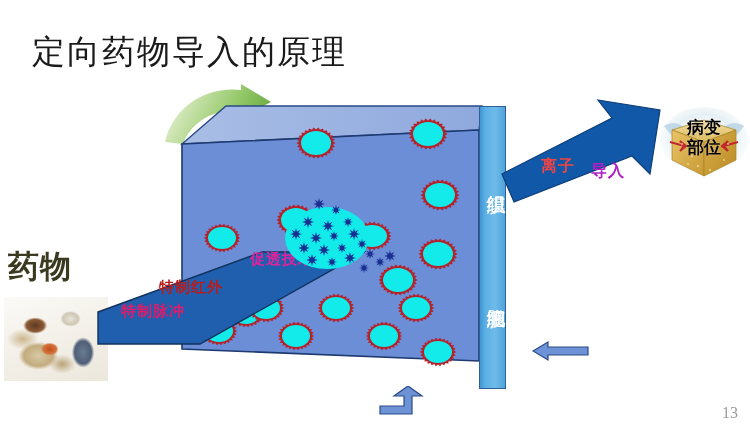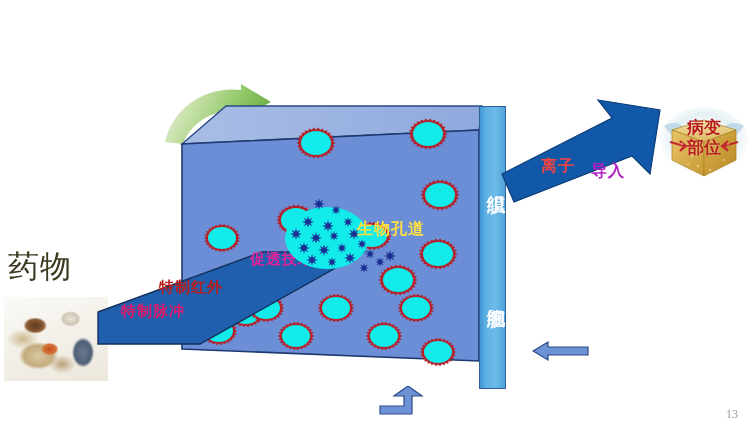--- a/index.html
+++ b/index.html
@@ -14,21 +14,21 @@
     position:absolute;left:32px;top:30px;
     font-family:"Liberation Serif","DejaVu Serif",serif;
     font-size:33px;font-weight:400;color:#1a1a1a;
     letter-spacing:2px;white-space:nowrap;
   }
 
   
   #drug-label{
     position:absolute;left:8px;top:246px;
     font-family:"Liberation Serif","DejaVu Serif",serif;
-    font-size:31px;font-weight:400;color:#3b3a20;letter-spacing:1px;
+    font-size:31px;font-weight:700;color:#3b3a20;letter-spacing:1px;
   }
   #drug-photo{
     position:absolute;left:4px;top:297px;width:104px;height:84px;
     background:
       radial-gradient(ellipse 16px 11px at 30% 34%, #5e3a22 0%, #8a5a33 55%, rgba(138,90,51,0) 75%),
       radial-gradient(ellipse 13px 10px at 64% 26%, #e9e4d8 0%, #cfc6b4 60%, rgba(207,198,180,0) 78%),
       radial-gradient(ellipse 14px 19px at 76% 66%, #6a7a90 0%, #4f5f77 60%, rgba(79,95,119,0) 80%),
       radial-gradient(ellipse 11px 8px at 44% 62%, #c2501c 0%, #d4743a 60%, rgba(212,116,58,0) 80%),
       radial-gradient(ellipse 24px 17px at 33% 70%, #d9c9a4 0%, #c3ab7e 60%, rgba(195,171,126,0) 82%),
       radial-gradient(ellipse 20px 13px at 18% 50%, #cbb68c 0%, rgba(203,182,140,0) 80%),
@@ -93,40 +93,41 @@
     position:absolute;left:591px;top:134px;
     font-family:"Liberation Serif","DejaVu Serif",serif;
     font-weight:700;font-size:16px;color:#b11fc4;letter-spacing:1px;margin-top:27px;
   }
 
   
   #lesion-site{position:absolute;left:660px;top:104px;width:88px;height:76px;}
   #lesion-label{
     position:absolute;left:672px;top:118px;width:64px;text-align:center;
     font-family:"Liberation Serif","DejaVu Serif",serif;
-    font-weight:700;font-size:17px;line-height:20px;color:#b91c1c;
+    font-weight:700;font-size:17px;line-height:20px;color:#000000;
     text-shadow:0 0 2px rgba(255,255,255,.45);
   }
 
   
   #bottom-elbow-arrow{position:absolute;left:378px;top:386px;width:52px;height:30px;}
   #right-left-arrow{position:absolute;left:532px;top:340px;width:58px;height:22px;}
 
   
   #page-number{
     position:absolute;right:12px;bottom:8px;
-    font-size:12px;color:#9a9a9a;
+    font-size:16px;color:#9a9a9a;
     font-family:"Liberation Serif","DejaVu Serif",serif;
   }
 </style>
 </head>
 <body>
 
 <div class="slide">
 
+  <div id="slide-title">定向药物导入的原理</div>
 
   <div id="drug-label">药物</div>
   <div id="drug-photo"></div>
 
   <svg id="green-arrow" viewBox="0 0 126 62">
     <defs>
       <linearGradient id="gGreen" x1="0" y1="0" x2="1" y2="0.3">
         <stop offset="0%" stop-color="#ffffff"></stop>
         <stop offset="28%" stop-color="#cfe5b4"></stop>
         <stop offset="70%" stop-color="#95c96a"></stop>
@@ -247,21 +248,20 @@
       <path d="M66.00,47.00L66.80,50.06L69.54,48.46L67.94,51.20L71.00,52.00L67.94,52.80L69.54,55.54L66.80,53.94L66.00,57.00L65.20,53.94L62.46,55.54L64.06,52.80L61.00,52.00L64.06,51.20L62.46,48.46L65.20,50.06Z" fill="#1b2f93"></path>
       <path d="M86.00,43.00L86.80,46.06L89.54,44.46L87.94,47.20L91.00,48.00L87.94,48.80L89.54,51.54L86.80,49.94L86.00,53.00L85.20,49.94L82.46,51.54L84.06,48.80L81.00,48.00L84.06,47.20L82.46,44.46L85.20,46.06Z" fill="#1b2f93"></path>
       <path d="M36.00,58.00L36.96,61.67L40.24,59.76L38.33,63.04L42.00,64.00L38.33,64.96L40.24,68.24L36.96,66.33L36.00,70.00L35.04,66.33L31.76,68.24L33.67,64.96L30.00,64.00L33.67,63.04L31.76,59.76L35.04,61.67Z" fill="#1b2f93"></path>
       <path d="M56.00,61.00L56.80,64.06L59.54,62.46L57.94,65.20L61.00,66.00L57.94,66.80L59.54,69.54L56.80,67.94L56.00,71.00L55.20,67.94L52.46,69.54L54.06,66.80L51.00,66.00L54.06,65.20L52.46,62.46L55.20,64.06Z" fill="#1b2f93"></path>
       <path d="M74.00,56.00L74.96,59.67L78.24,57.76L76.33,61.04L80.00,62.00L76.33,62.96L78.24,66.24L74.96,64.33L74.00,68.00L73.04,64.33L69.76,66.24L71.67,62.96L68.00,62.00L71.67,61.04L69.76,57.76L73.04,59.67Z" fill="#1b2f93"></path>
       <path d="M94.00,53.00L94.80,56.06L97.54,54.46L95.94,57.20L99.00,58.00L95.94,58.80L97.54,61.54L94.80,59.94L94.00,63.00L93.20,59.94L90.46,61.54L92.06,58.80L89.00,58.00L92.06,57.20L90.46,54.46L93.20,56.06Z" fill="#1b2f93"></path>
       <path d="M104.00,61.00L104.80,64.06L107.54,62.46L105.94,65.20L109.00,66.00L105.94,66.80L107.54,69.54L104.80,67.94L104.00,71.00L103.20,67.94L100.46,69.54L102.06,66.80L99.00,66.00L102.06,65.20L100.46,62.46L103.20,64.06Z" fill="#1b2f93"></path>
       <path d="M114.00,54.00L114.96,57.67L118.24,55.76L116.33,59.04L120.00,60.00L116.33,60.96L118.24,64.24L114.96,62.33L114.00,66.00L113.04,62.33L109.76,64.24L111.67,60.96L108.00,60.00L111.67,59.04L109.76,55.76L113.04,57.67Z" fill="#1b2f93"></path>
       <path d="M88.00,67.00L88.80,70.06L91.54,68.46L89.94,71.20L93.00,72.00L89.94,72.80L91.54,75.54L88.80,73.94L88.00,77.00L87.20,73.94L84.46,75.54L86.06,72.80L83.00,72.00L86.06,71.20L84.46,68.46L87.20,70.06Z" fill="#1b2f93"></path>
     </svg>
-  <div id="bio-pore-label">生物孔道</div>
 
   <div id="membrane-strip">
     <div class="membrane-text" id="membrane-tissue-label">组织膜</div>
     <div class="membrane-text" id="membrane-cell-label">细胞膜</div>
   </div>
 
   <svg id="ion-arrow" viewBox="0 0 180 110">
     <polygon points="2,78 112,22 98,4 160,14 150,78 132,60 14,106" fill="#1158a8" stroke="#0c3d77" stroke-width="1.2"></polygon>
   </svg>
   <div id="ion-word">离子</div>

